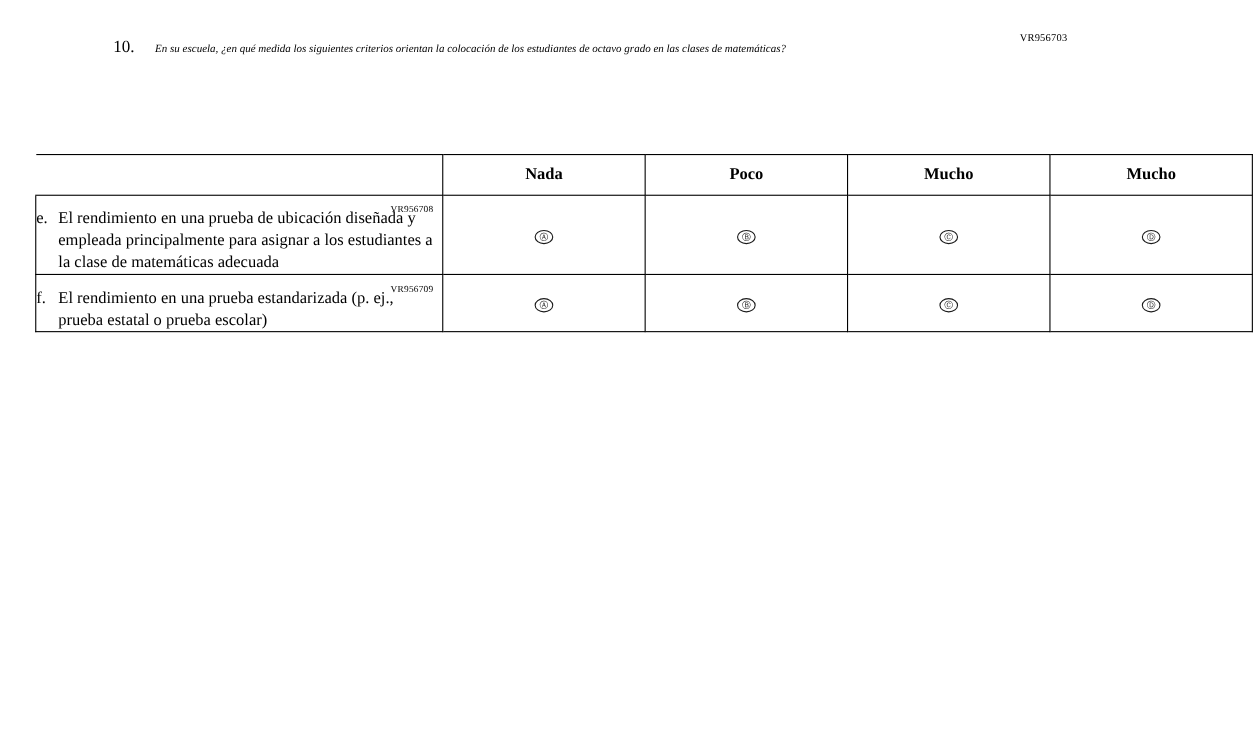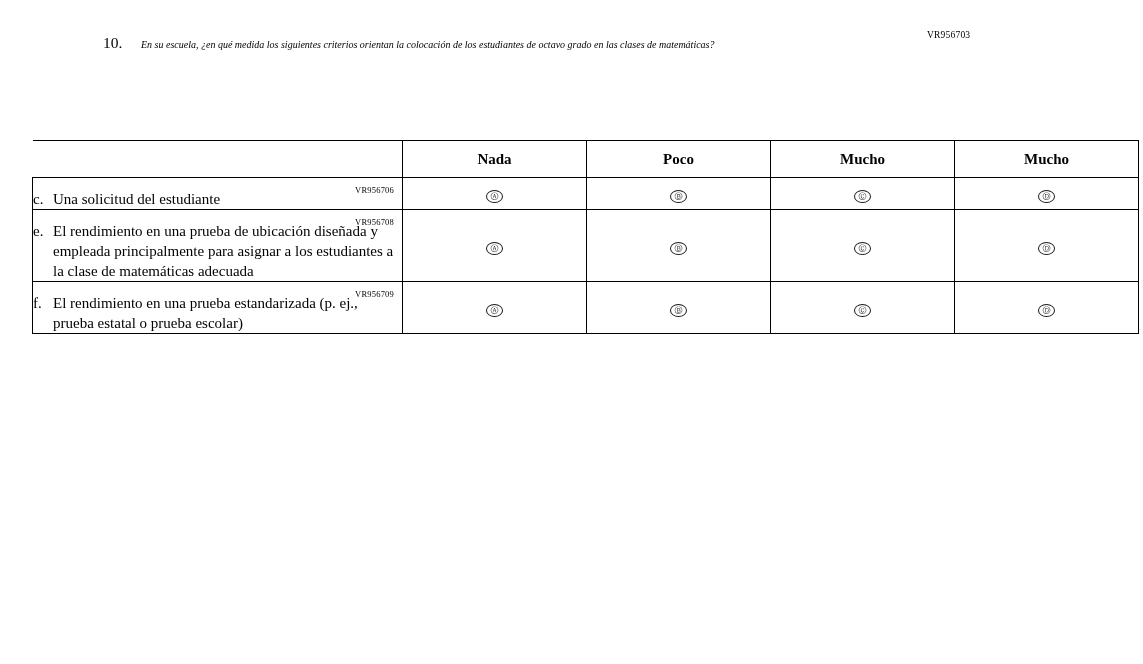--- a/index.html
+++ b/index.html
@@ -159,33 +159,20 @@
     <thead>
       <tr>
         <th class="stub-head"></th>
         <th>Nada</th>
         <th>Poco</th>
         <th>Mucho</th>
         <th>Mucho</th>
       </tr>
     </thead>
     <tbody>
-      <tr>
-        <td class="stub">
-          <span class="vr-code">VR956706</span>
-          <div class="stub-inner">
-            <span class="item-letter">c.</span>
-            <span class="item-text">Una solicitud del estudiante</span>
-          </div>
-        </td>
-        <td class="opt"><span class="bubble">Ⓐ</span></td>
-        <td class="opt"><span class="bubble">Ⓑ</span></td>
-        <td class="opt"><span class="bubble">Ⓒ</span></td>
-        <td class="opt"><span class="bubble">Ⓓ</span></td>
-      </tr>
       <tr>
         <td class="stub">
           <span class="vr-code">VR956708</span>
           <div class="stub-inner">
             <span class="item-letter">e.</span>
             <span class="item-text">El rendimiento en una prueba de ubicación diseñada y empleada principalmente para asignar a los estudiantes a la clase de matemáticas adecuada</span>
           </div>
         </td>
         <td class="opt"><span class="bubble">Ⓐ</span></td>
         <td class="opt"><span class="bubble">Ⓑ</span></td>

